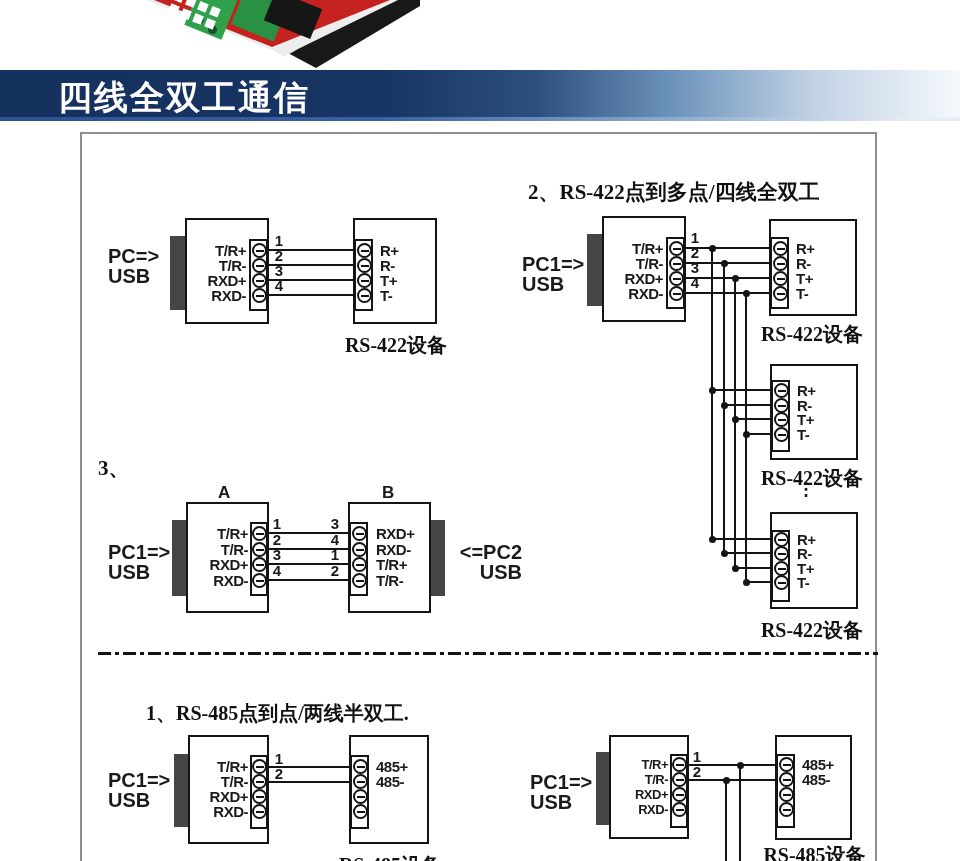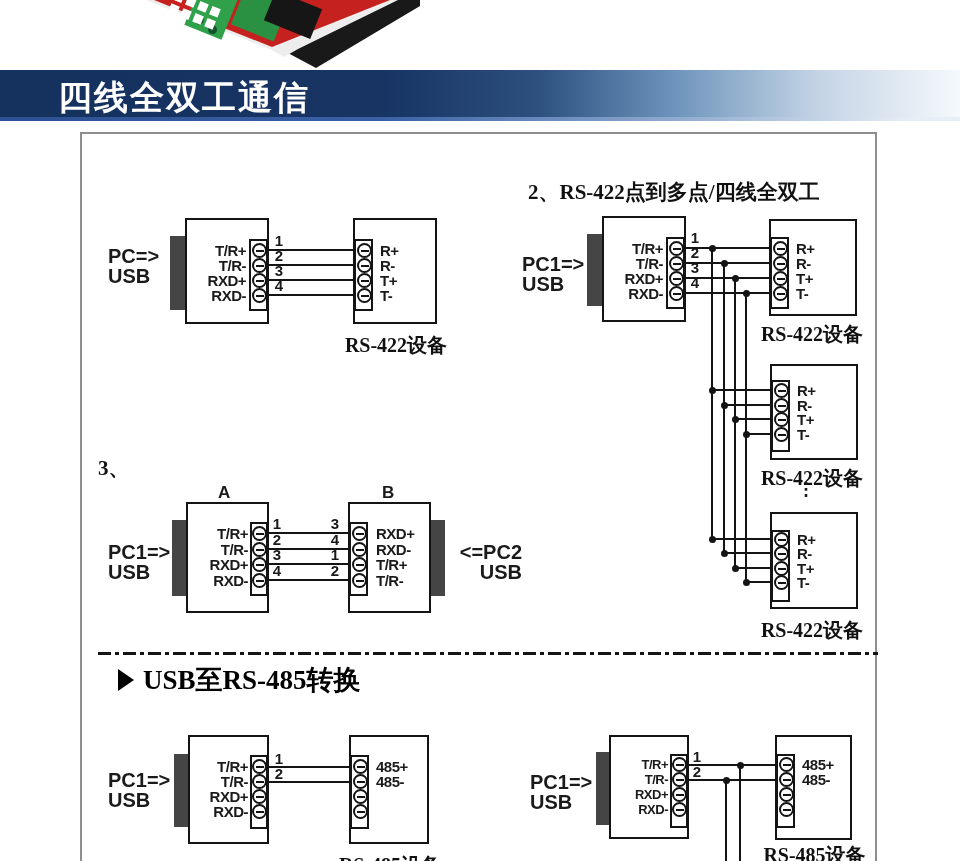--- a/index.html
+++ b/index.html
@@ -240,24 +240,21 @@
     <div class="pin" style="left:294px;top:423px">T/R+</div>
     <div class="pin" style="left:294px;top:439px">T/R-</div>
     <div class="conn" style="left:349px;top:386px;width:14px;height:76px"></div>
     <div class="pc" style="left:372px;top:408px;width:68px;text-align:right">
       <div>&lt;=PC2</div>
       <div>USB</div>
     </div>
 
     <div id="separator"></div>
 
-    <div class="hdr-row" style="left:36px;top:528px">
-      <div class="tri"></div>
-      <div class="hdr">USB至RS-485转换</div>
-    </div>
+    <div class="sub" style="left:64px;top:566px;font-size:20px">1、RS-485点到点/两线半双工.</div>
 
     <div class="pc" style="left:26px;top:636px">
       <div>PC1=&gt;</div>
       <div>USB</div>
     </div>
     <div class="conn" style="left:92px;top:620px;width:14px;height:73px"></div>
     <div class="box" style="left:106px;top:601px;width:81px;height:109px"></div>
     <div class="strip" style="left:168px;top:621px;width:18px;height:74px"></div>
     <div class="term" style="left:170px;top:625px"></div>
     <div class="term" style="left:170px;top:640px"></div>

